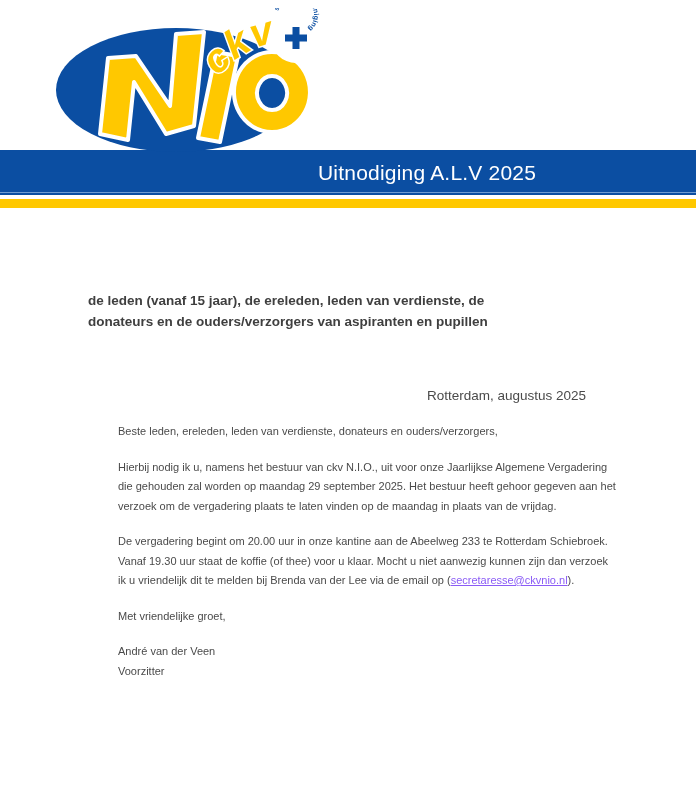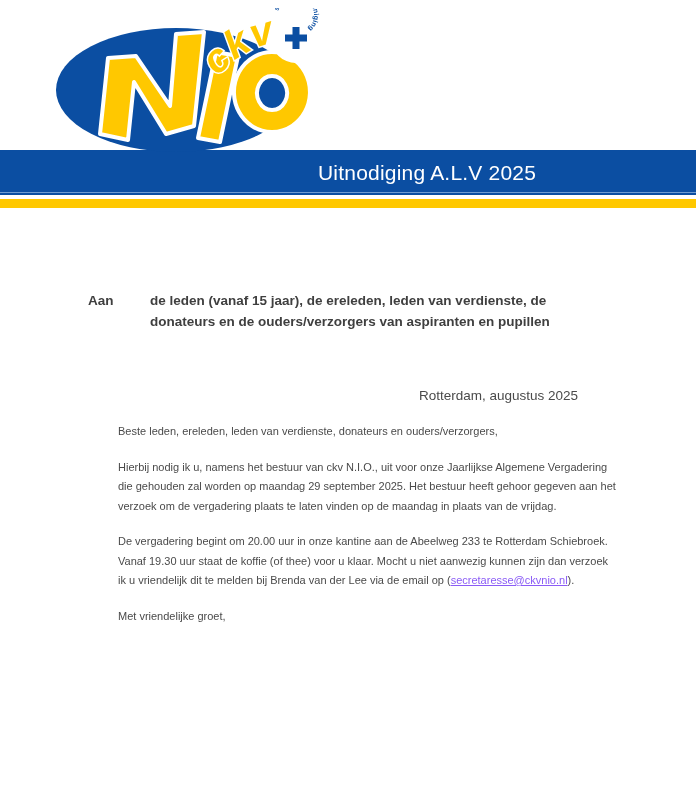--- a/index.html
+++ b/index.html
@@ -106,20 +106,21 @@
   .addr-lines div { white-space: nowrap; }
 
   .date-line {
     position: absolute;
     left: 0;
     top: 176px;
     width: 578px;
     text-align: right;
     font-size: 13.5px;
     color: #4a4a4a;
+    padding-left: 8px;
   }
 
   .letter {
     position: absolute;
     left: 118px;
     top: 210px;
     width: 500px;
     font-size: 11px;
     line-height: 19.5px;
     color: #4a4a4a;
@@ -181,33 +182,33 @@
     <div class="banner-hairline"></div>
     <div class="banner-title">Uitnodiging A.L.V 2025</div>
   </div>
   <div class="stripe-gap"></div>
   <div class="stripe-yellow"></div>
 </div>
 
 <div class="doc">
 
   <div class="addr-block">
-    <div class="addr-label">Aan</div>
     <div class="addr-lines">
       <div>de leden (vanaf 15 jaar), de ereleden, leden van verdienste, de</div>
       <div>donateurs en de ouders/verzorgers van aspiranten en pupillen</div>
     </div>
   </div>
 
   <div class="date-line">Rotterdam, augustus 2025</div>
 
   <div class="letter">
     <p>Beste leden, ereleden, leden van verdienste, donateurs en ouders/verzorgers,</p>
 
     <p>Hierbij nodig ik u, namens het bestuur van ckv N.I.O., uit voor onze Jaarlijkse Algemene Vergadering die gehouden zal worden op maandag 29 september 2025. Het bestuur heeft gehoor gegeven aan het verzoek om de vergadering plaats te laten vinden op de maandag in plaats van de vrijdag.</p>
 
     <p><span>De vergadering begint om 20.00 uur in onze kantine aan de Abeelweg 233 te Rotterdam Schiebroek. Vanaf 19.30 uur staat de koffie (of thee) voor u klaar. Mocht u niet aanwezig kunnen zijn dan verzoek ik u vriendelijk dit te melden bij Brenda van der Lee via de email op (</span><a href="#">secretaresse@ckvnio.nl</a><span>).</span></p>
 
 
     <p><span>Met vriendelijke groet,</span><br></p>
 
+    <p><span>André van der Veen</span><br><span>Voorzitter</span></p>
   </div>
 </div>
 
 </body></html>

